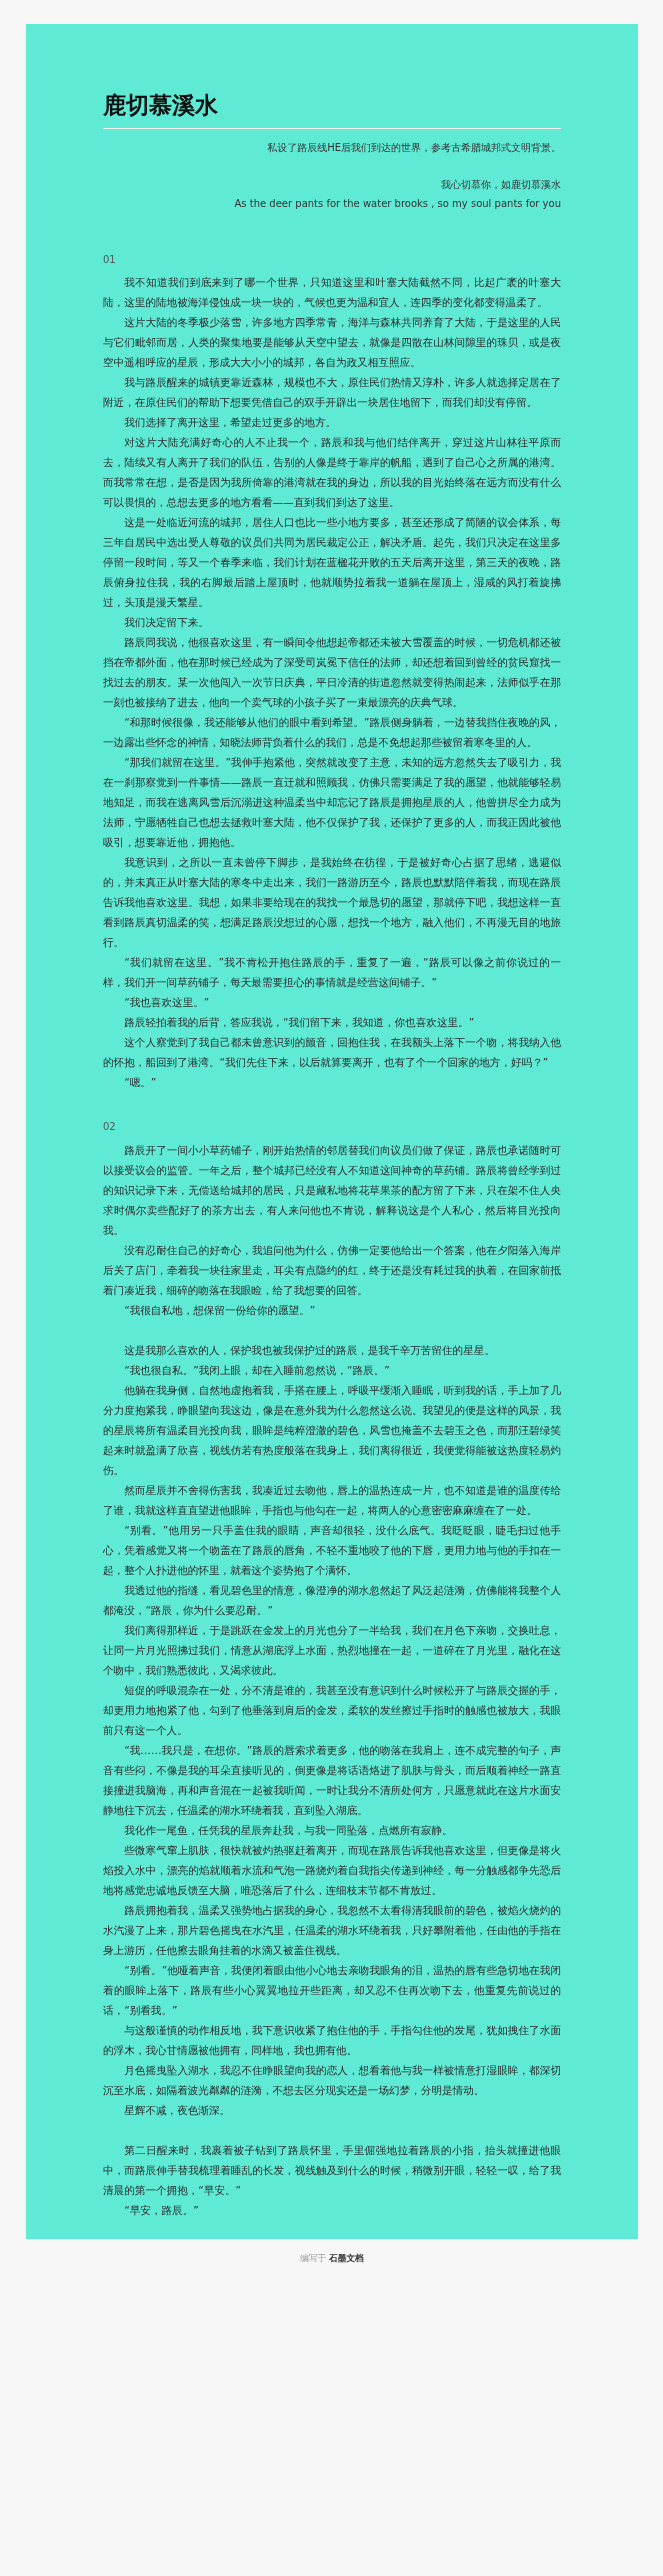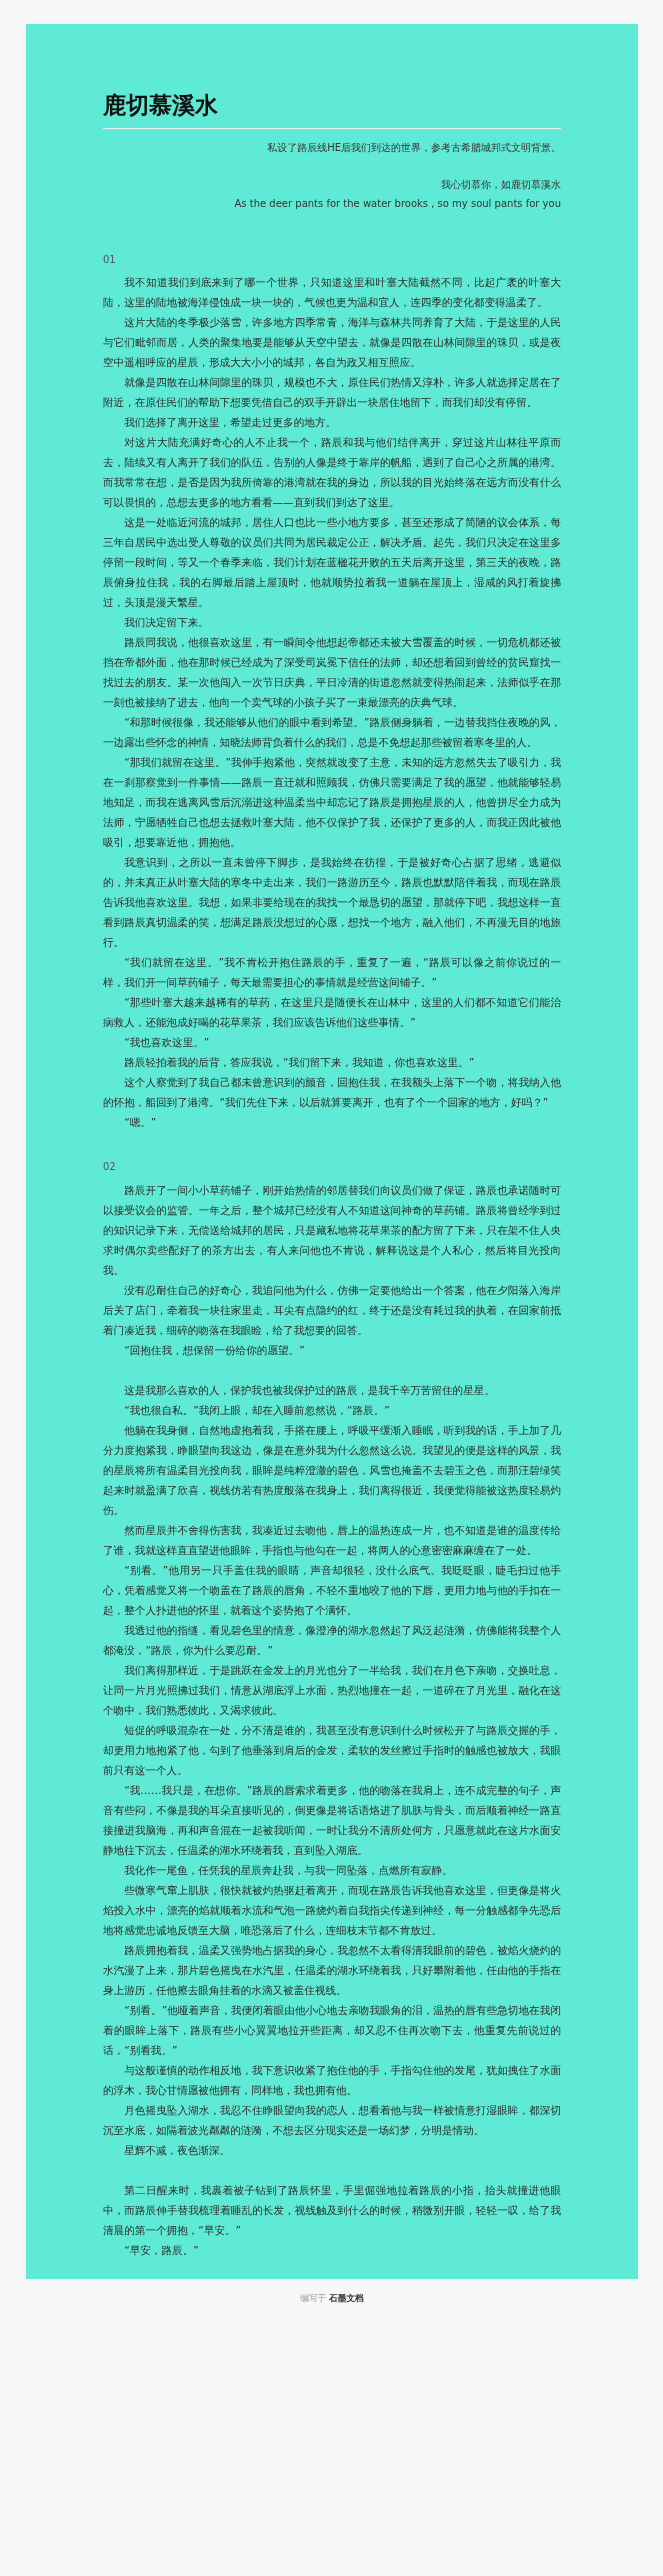--- a/index.html
+++ b/index.html
@@ -71,44 +71,43 @@
   <p class="center">私设了路辰线HE后我们到达的世界，参考古希腊城邦式文明背景。</p>
   <div class="gap"></div>
   <p class="center">我心切慕你，如鹿切慕溪水</p>
   <p class="center">As the deer pants for the water brooks , so my soul pants for you</p>
 
   <div class="section">
     <div class="section-num">01</div>
     <div class="paras">
         <p class="para">我不知道我们到底来到了哪一个世界，只知道这里和叶塞大陆截然不同，比起广袤的叶塞大陆，这里的陆地被海洋侵蚀成一块一块的，气候也更为温和宜人，连四季的变化都变得温柔了。</p>
         <p class="para">这片大陆的冬季极少落雪，许多地方四季常青，海洋与森林共同养育了大陆，于是这里的人民与它们毗邻而居，人类的聚集地要是能够从天空中望去，就像是四散在山林间隙里的珠贝，或是夜空中遥相呼应的星辰，形成大大小小的城邦，各自为政又相互照应。</p>
-        <p class="para">就像是四散在山林间隙里的珠贝，规模也不大，原住民们热情又淳朴，许多人就选择定居在了附近，在原住民们的帮助下想要凭借自己的双手开辟出一块居住地留下，而我们却没有停留。</p>
+        <p class="para">我与路辰醒来的城镇更靠近森林，规模也不大，原住民们热情又淳朴，许多人就选择定居在了附近，在原住民们的帮助下想要凭借自己的双手开辟出一块居住地留下，而我们却没有停留。</p>
         <p class="para">我们选择了离开这里，希望走过更多的地方。</p>
         <p class="para">对这片大陆充满好奇心的人不止我一个，路辰和我与他们结伴离开，穿过这片山林往平原而去，陆续又有人离开了我们的队伍，告别的人像是终于靠岸的帆船，遇到了自己心之所属的港湾。而我常常在想，是否是因为我所倚靠的港湾就在我的身边，所以我的目光始终落在远方而没有什么可以畏惧的，总想去更多的地方看看——直到我们到达了这里。</p>
         <p class="para">这是一处临近河流的城邦，居住人口也比一些小地方要多，甚至还形成了简陋的议会体系，每三年自居民中选出受人尊敬的议员们共同为居民裁定公正，解决矛盾。起先，我们只决定在这里多停留一段时间，等又一个春季来临，我们计划在蓝楹花开败的五天后离开这里，第三天的夜晚，路辰俯身拉住我，我的右脚最后踏上屋顶时，他就顺势拉着我一道躺在屋顶上，湿咸的风打着旋拂过，头顶是漫天繁星。</p>
         <p class="para">我们决定留下来。</p>
         <p class="para">路辰同我说，他很喜欢这里，有一瞬间令他想起帝都还未被大雪覆盖的时候，一切危机都还被挡在帝都外面，他在那时候已经成为了深受司岚冕下信任的法师，却还想着回到曾经的贫民窟找一找过去的朋友。某一次他闯入一次节日庆典，平日冷清的街道忽然就变得热闹起来，法师似乎在那一刻也被接纳了进去，他向一个卖气球的小孩子买了一束最漂亮的庆典气球。</p>
         <p class="para">“和那时候很像，我还能够从他们的眼中看到希望。”路辰侧身躺着，一边替我挡住夜晚的风，一边露出些怀念的神情，知晓法师背负着什么的我们，总是不免想起那些被留着寒冬里的人。</p>
         <p class="para">“那我们就留在这里。”我伸手抱紧他，突然就改变了主意，未知的远方忽然失去了吸引力，我在一刹那察觉到一件事情——路辰一直迁就和照顾我，仿佛只需要满足了我的愿望，他就能够轻易地知足，而我在逃离风雪后沉溺进这种温柔当中却忘记了路辰是拥抱星辰的人，他曾拼尽全力成为法师，宁愿牺牲自己也想去拯救叶塞大陆，他不仅保护了我，还保护了更多的人，而我正因此被他吸引，想要靠近他，拥抱他。</p>
         <p class="para">我意识到，之所以一直未曾停下脚步，是我始终在彷徨，于是被好奇心占据了思绪，逃避似的，并未真正从叶塞大陆的寒冬中走出来，我们一路游历至今，路辰也默默陪伴着我，而现在路辰告诉我他喜欢这里。我想，如果非要给现在的我找一个最恳切的愿望，那就停下吧，我想这样一直看到路辰真切温柔的笑，想满足路辰没想过的心愿，想找一个地方，融入他们，不再漫无目的地旅行。</p>
         <p class="para">“我们就留在这里。”我不肯松开抱住路辰的手，重复了一遍，“路辰可以像之前你说过的一样，我们开一间草药铺子，每天最需要担心的事情就是经营这间铺子。”</p>
-        <p class="para">“那些叶塞大越来越稀有的草药，在这里只是随便长在山林中，这里的人们都不知道它们能治病救人，还能泡成好喝的花草果茶，我们应该告诉他们这些事情。”</p>
         <p class="para">“我也喜欢这里。”</p>
         <p class="para">路辰轻拍着我的后背，答应我说，“我们留下来，我知道，你也喜欢这里。”</p>
         <p class="para">这个人察觉到了我自己都未曾意识到的颤音，回抱住我，在我额头上落下一个吻，将我纳入他的怀抱，船回到了港湾。“我们先住下来，以后就算要离开，也有了个一个回家的地方，好吗？”</p>
         <p class="para">“嗯。”</p>
       </div>
   </div>
 
   <div class="section">
     <div class="section-num s2">02</div>
     <div class="paras">
         <p class="para">路辰开了一间小小草药铺子，刚开始热情的邻居替我们向议员们做了保证，路辰也承诺随时可以接受议会的监管。一年之后，整个城邦已经没有人不知道这间神奇的草药铺。路辰将曾经学到过的知识记录下来，无偿送给城邦的居民，只是藏私地将花草果茶的配方留了下来，只在架不住人央求时偶尔卖些配好了的茶方出去，有人来问他也不肯说，解释说这是个人私心，然后将目光投向我。</p>
         <p class="para">没有忍耐住自己的好奇心，我追问他为什么，仿佛一定要他给出一个答案，他在夕阳落入海岸后关了店门，牵着我一块往家里走，耳尖有点隐约的红，终于还是没有耗过我的执着，在回家前抵着门凑近我，细碎的吻落在我眼睑，给了我想要的回答。</p>
-        <p class="para">“回抱住我，想保留一份给你的愿望。”</p>
+        <p class="para">“我很自私地，想保留一份给你的愿望。”</p>
         <div class="blank"></div>
         <p class="para">这是我那么喜欢的人，保护我也被我保护过的路辰，是我千辛万苦留住的星星。</p>
         <p class="para">“我也很自私。”我闭上眼，却在入睡前忽然说，“路辰。”</p>
         <p class="para">他躺在我身侧，自然地虚抱着我，手搭在腰上，呼吸平缓渐入睡眠，听到我的话，手上加了几分力度抱紧我，睁眼望向我这边，像是在意外我为什么忽然这么说。我望见的便是这样的风景，我的星辰将所有温柔目光投向我，眼眸是纯粹澄澈的碧色，风雪也掩盖不去碧玉之色，而那汪碧绿笑起来时就盈满了欣喜，视线仿若有热度般落在我身上，我们离得很近，我便觉得能被这热度轻易灼伤。</p>
         <p class="para">然而星辰并不舍得伤害我，我凑近过去吻他，唇上的温热连成一片，也不知道是谁的温度传给了谁，我就这样直直望进他眼眸，手指也与他勾在一起，将两人的心意密密麻麻缠在了一处。</p>
         <p class="para">“别看。”他用另一只手盖住我的眼睛，声音却很轻，没什么底气。我眨眨眼，睫毛扫过他手心，凭着感觉又将一个吻盖在了路辰的唇角，不轻不重地咬了他的下唇，更用力地与他的手扣在一起，整个人扑进他的怀里，就着这个姿势抱了个满怀。</p>
         <p class="para">我透过他的指缝，看见碧色里的情意，像澄净的湖水忽然起了风泛起涟漪，仿佛能将我整个人都淹没，“路辰，你为什么要忍耐。”</p>
         <p class="para">我们离得那样近，于是跳跃在金发上的月光也分了一半给我，我们在月色下亲吻，交换吐息，让同一片月光照拂过我们，情意从湖底浮上水面，热烈地撞在一起，一道碎在了月光里，融化在这个吻中，我们熟悉彼此，又渴求彼此。</p>
         <p class="para">短促的呼吸混杂在一处，分不清是谁的，我甚至没有意识到什么时候松开了与路辰交握的手，却更用力地抱紧了他，勾到了他垂落到肩后的金发，柔软的发丝擦过手指时的触感也被放大，我眼前只有这一个人。</p>
         <p class="para">“我……我只是，在想你。”路辰的唇索求着更多，他的吻落在我肩上，连不成完整的句子，声音有些闷，不像是我的耳朵直接听见的，倒更像是将话语烙进了肌肤与骨头，而后顺着神经一路直接撞进我脑海，再和声音混在一起被我听闻，一时让我分不清所处何方，只愿意就此在这片水面安静地往下沉去，任温柔的湖水环绕着我，直到坠入湖底。</p>

